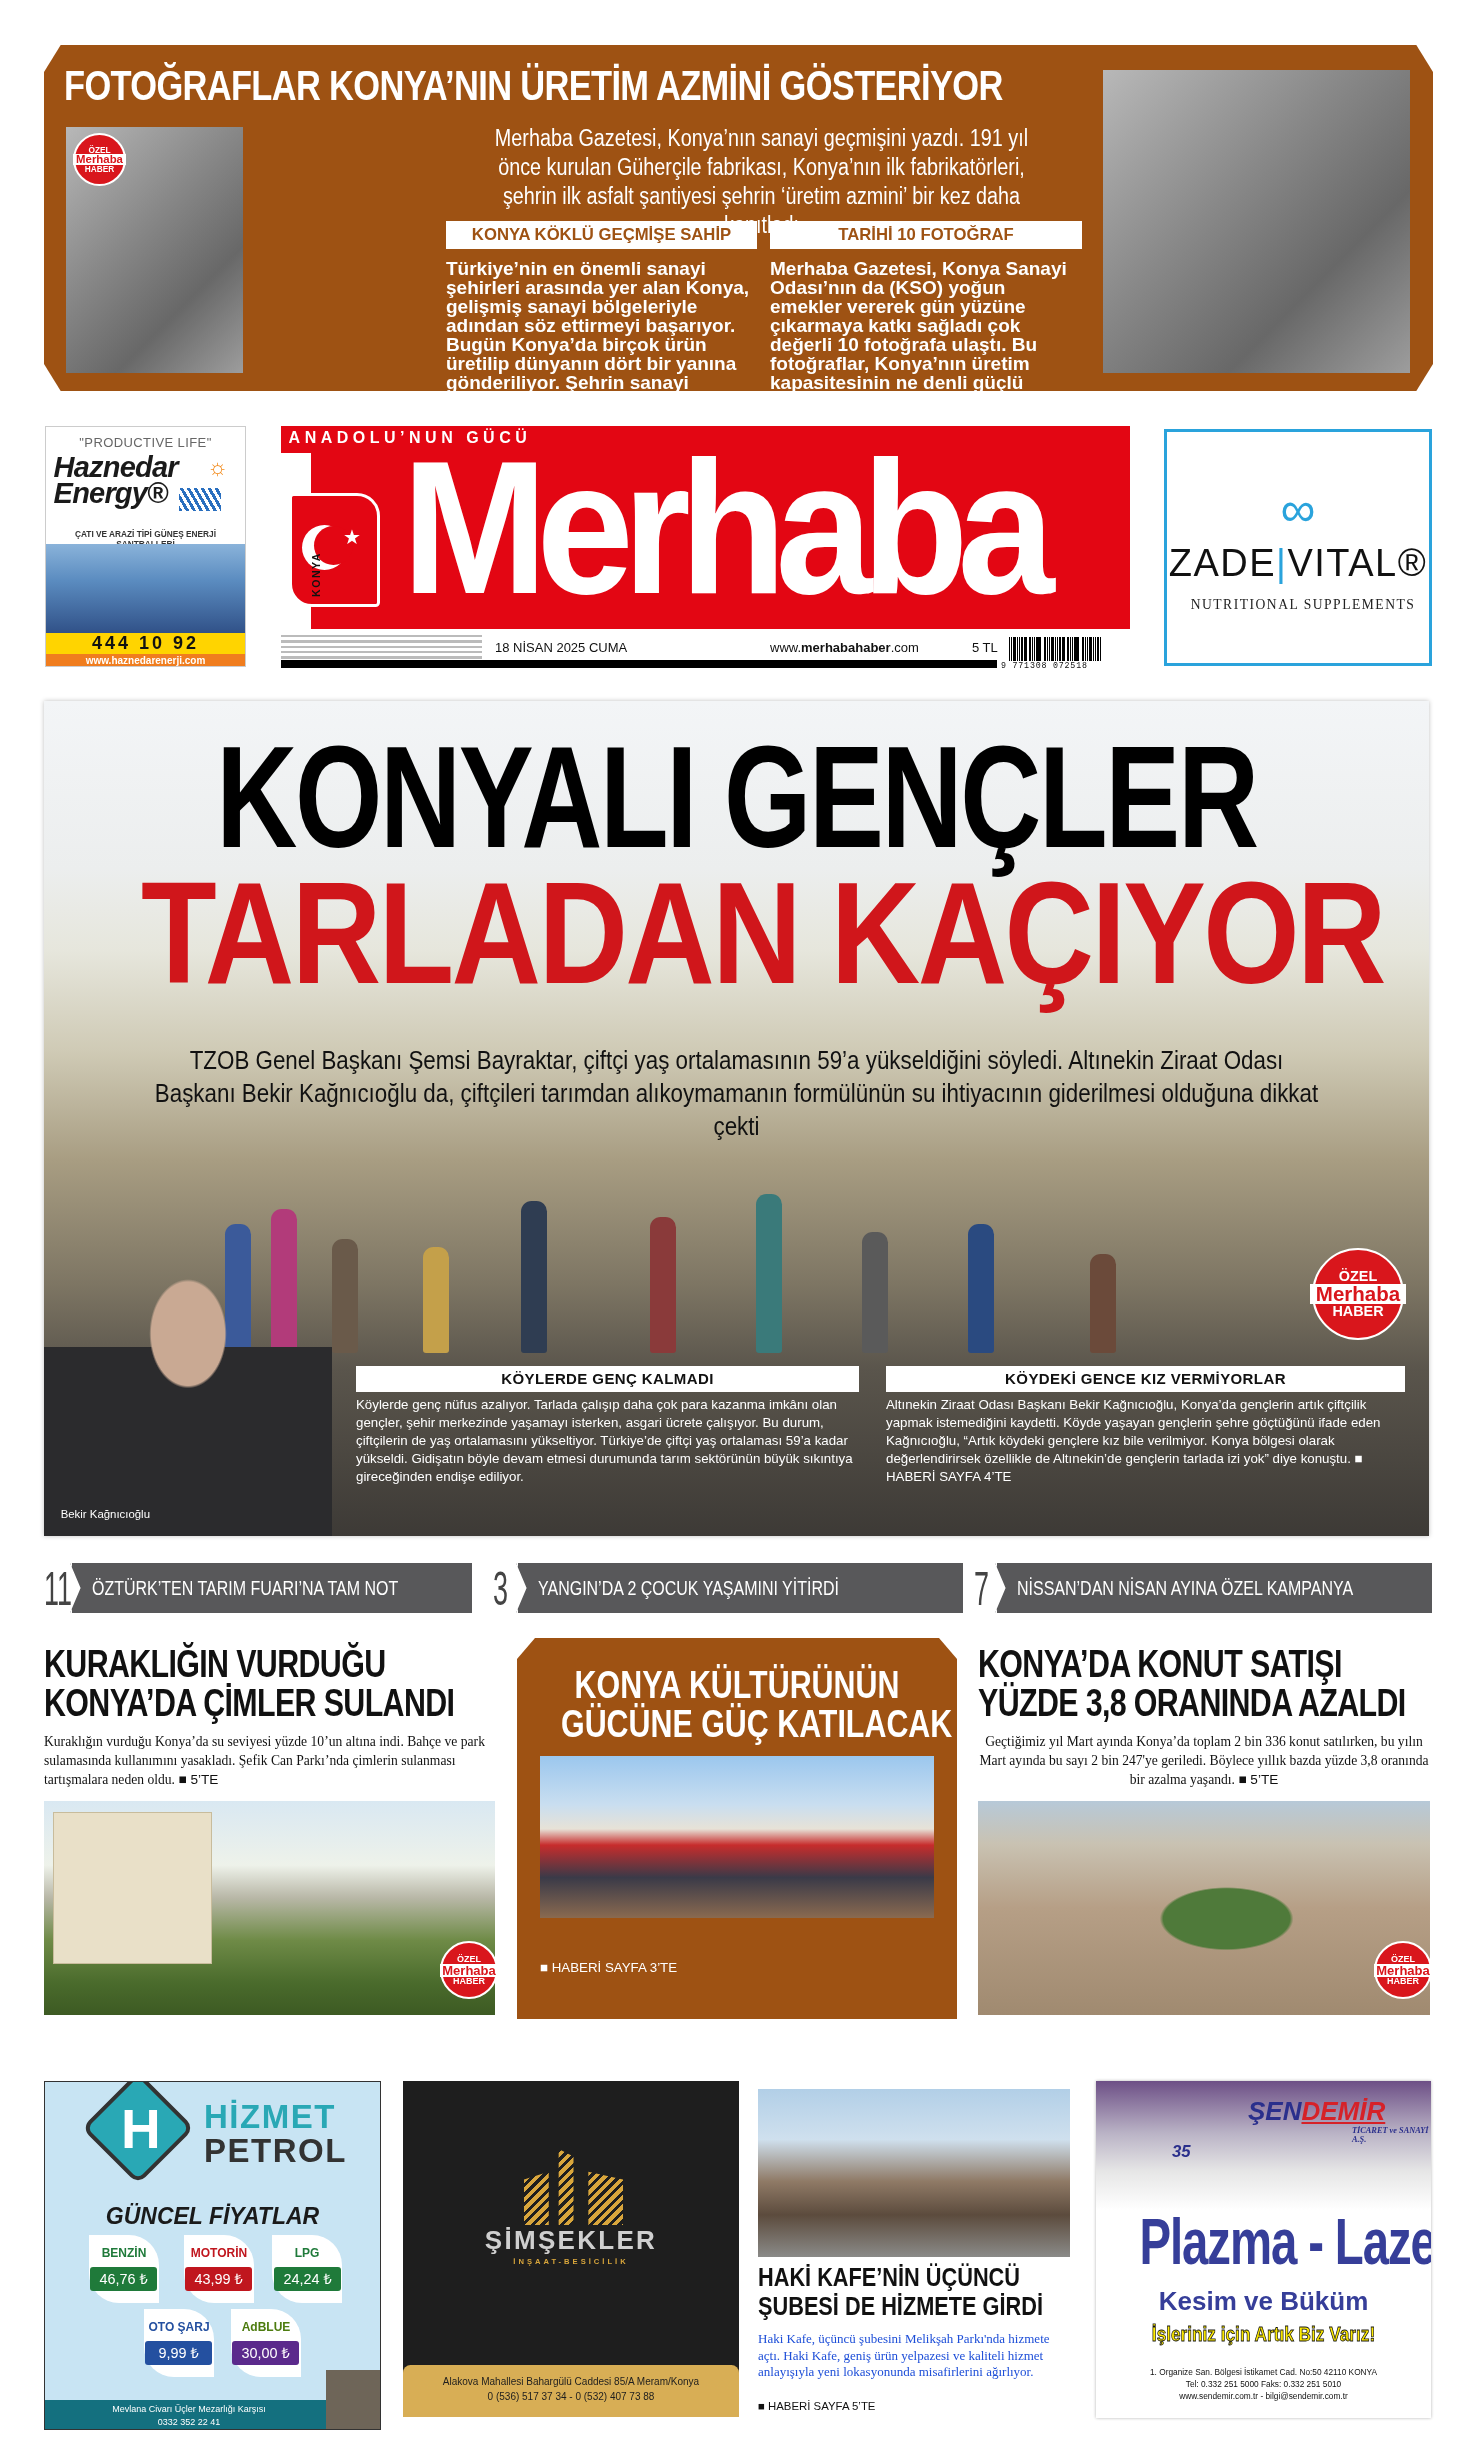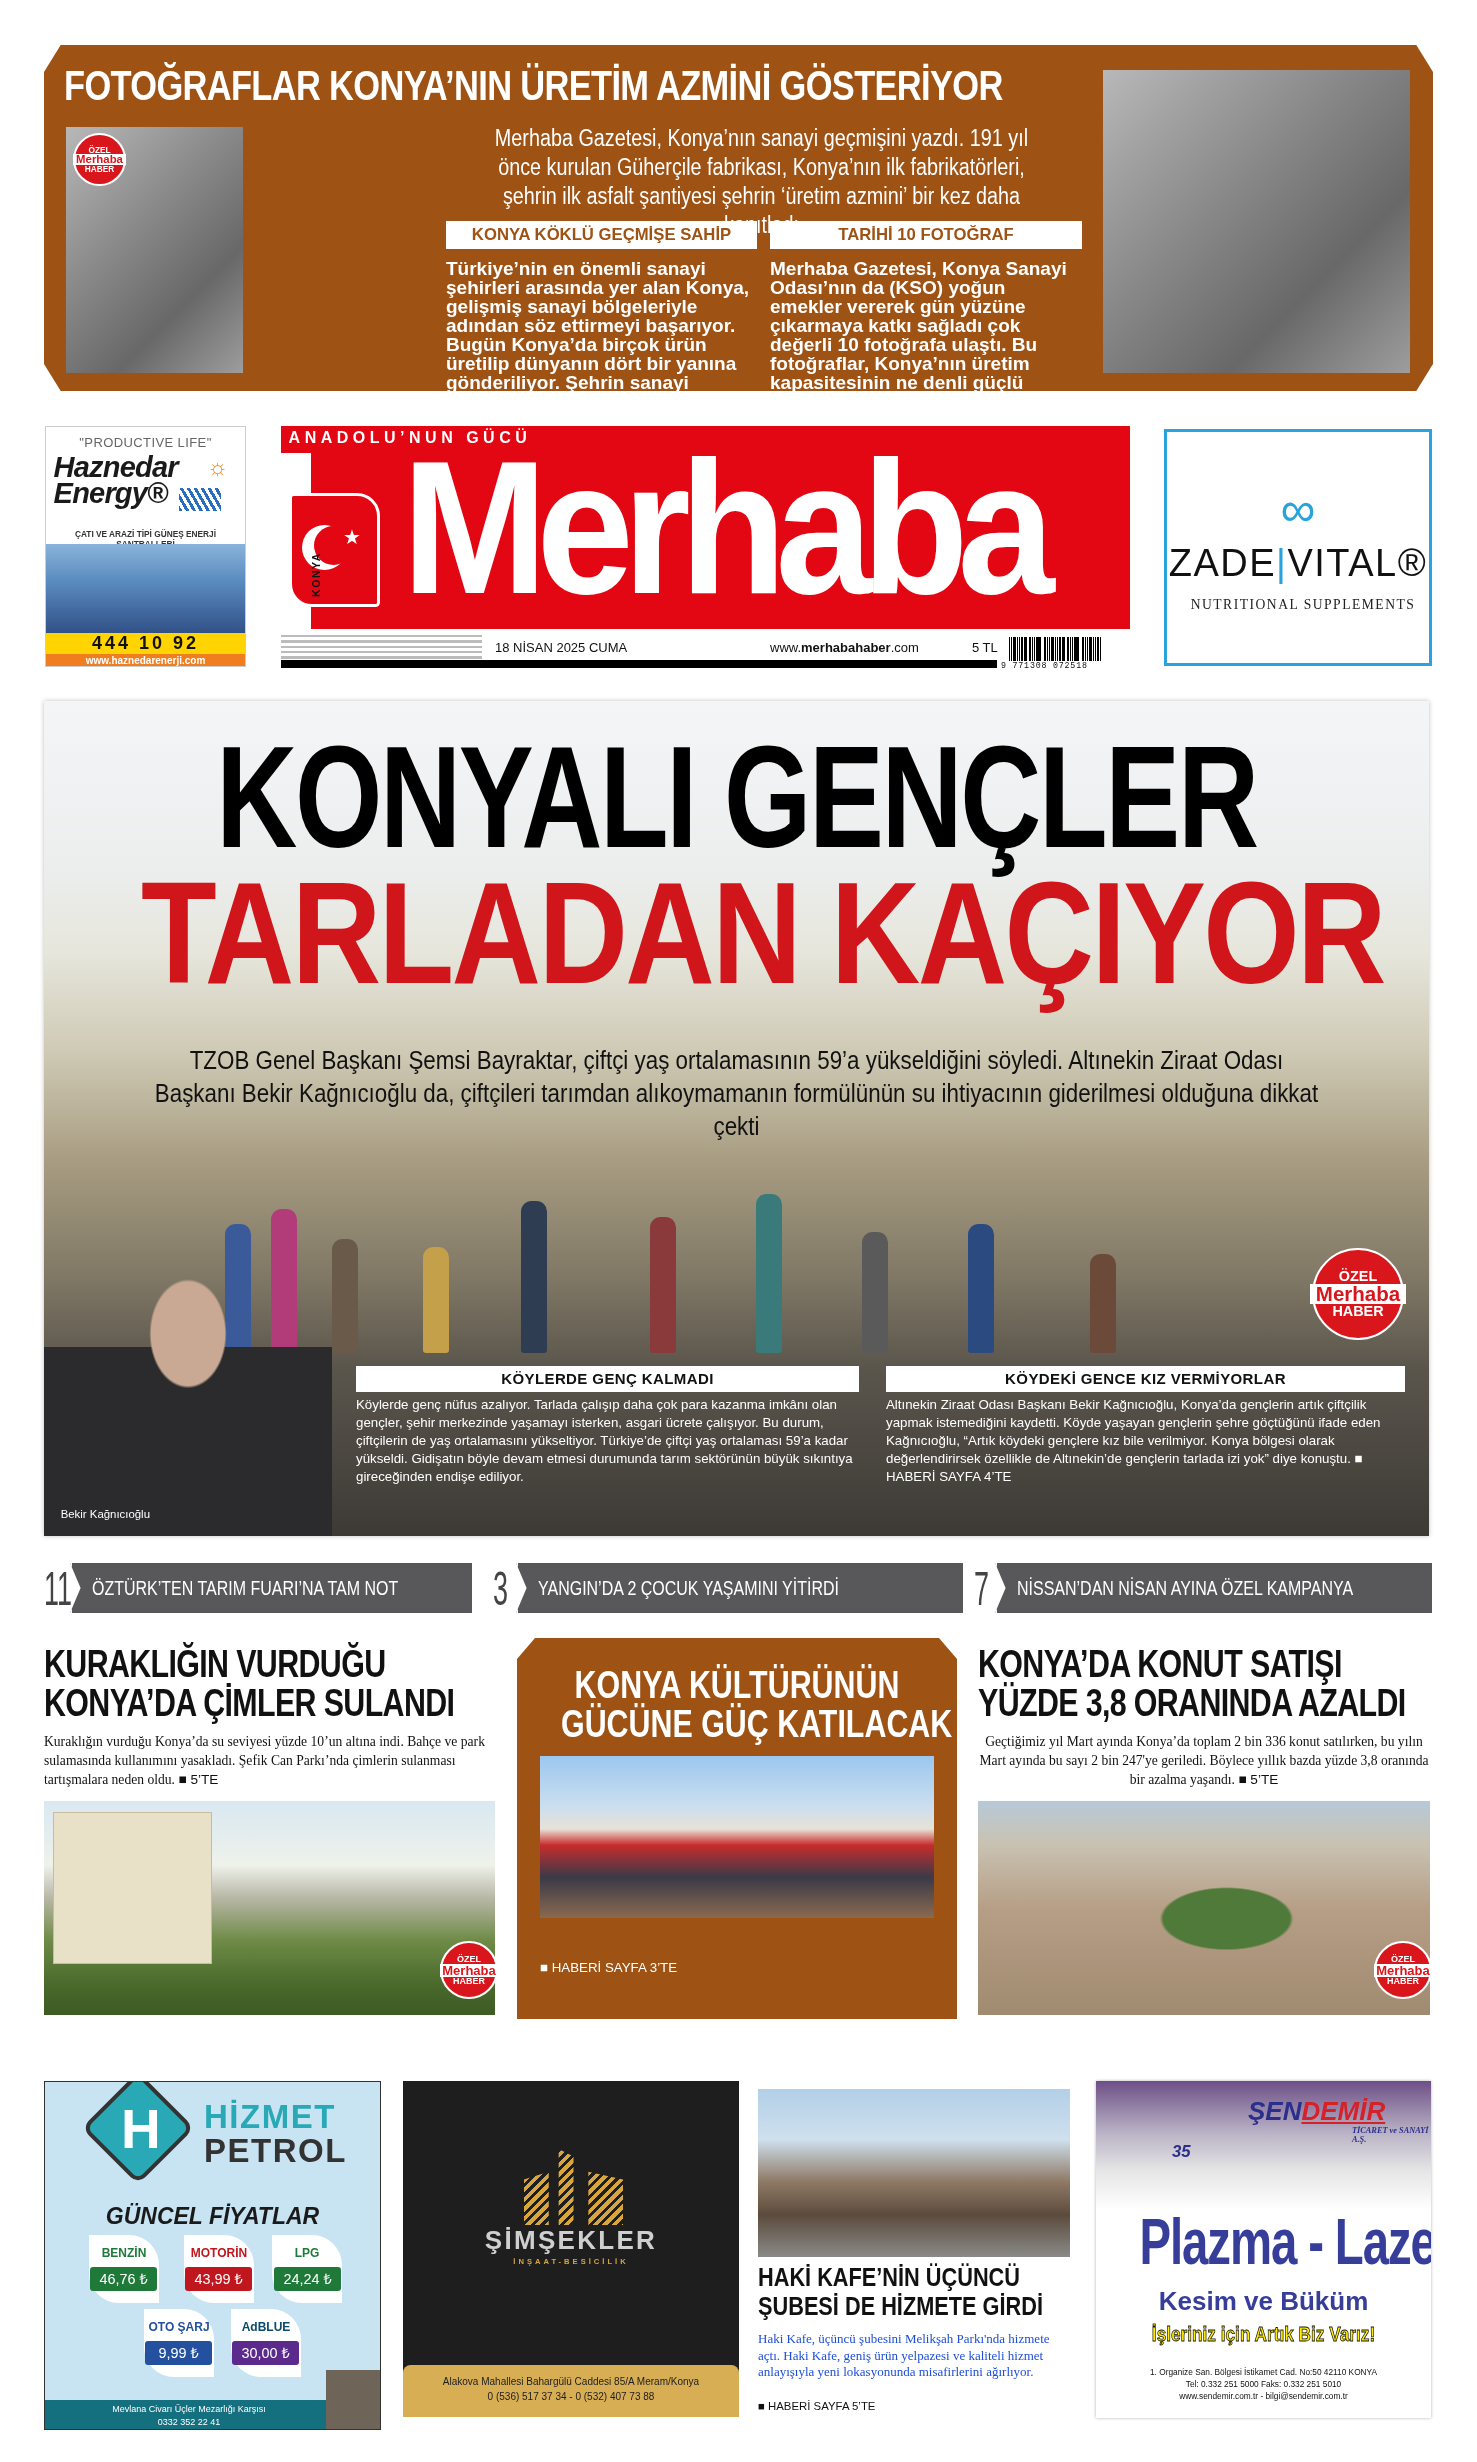--- a/index.html
+++ b/index.html
@@ -312,21 +312,21 @@
 
   <div class="fuel-bg" style="left:227px;top:153px;"></div>
   <div class="fuel-name" style="left:227px;top:164px;color:#1f7a3a;">LPG</div>
   <div class="fuel-price" style="left:229px;top:185px;background:#1f7a3a;">24,24 ₺</div>
 
   <div class="fuel-bg" style="left:99px;top:227px;"></div>
   <div class="fuel-name" style="left:99px;top:238px;color:#2450a0;">OTO ŞARJ</div>
   <div class="fuel-price" style="left:100px;top:259px;background:#2450a0;">9,99 ₺</div>
 
   <div class="fuel-bg" style="left:186px;top:227px;"></div>
-  <div class="fuel-name" style="left:186px;top:238px;color:#0c4a6e;">AdBLUE</div>
+  <div class="fuel-name" style="left:186px;top:238px;color:#4d7c0f;">AdBLUE</div>
   <div class="fuel-price" style="left:187px;top:259px;background:#5b2a8c;">30,00 ₺</div>
 
   <div id="hm-foot">
     <div>Mevlana Civarı Üçler Mezarlığı Karşısı</div>
     <div>0332 352 22 41</div>
   </div>
   <div id="hm-corner"></div>
 </div>
 
 <div id="ad-simsek" class="abs">

